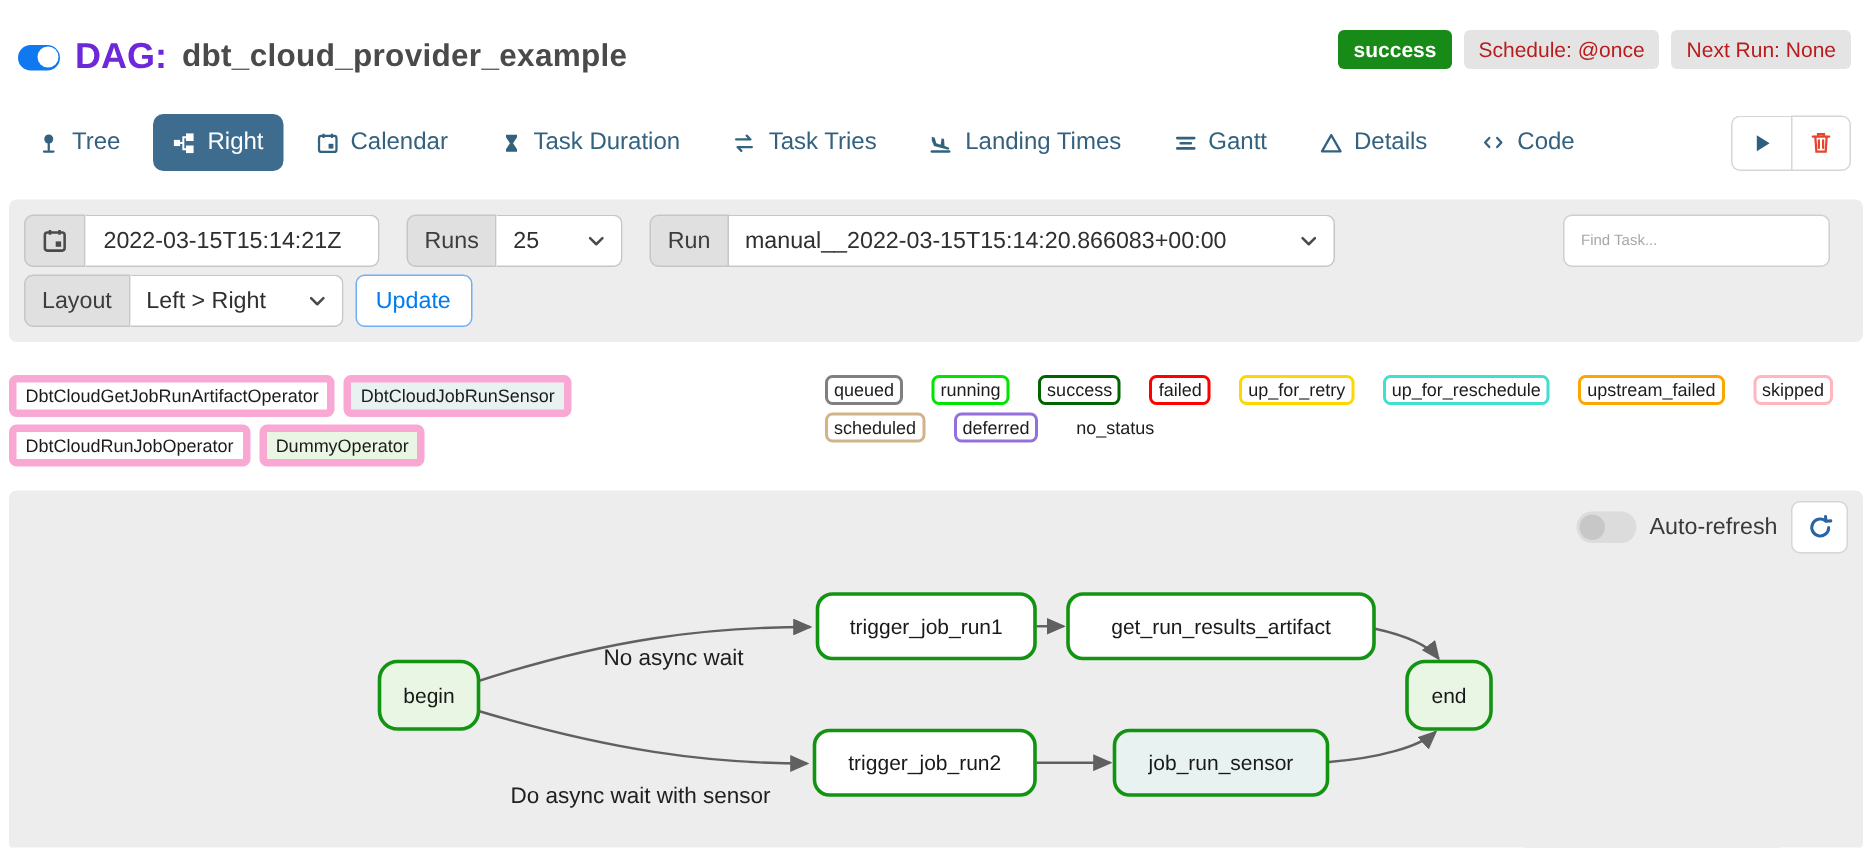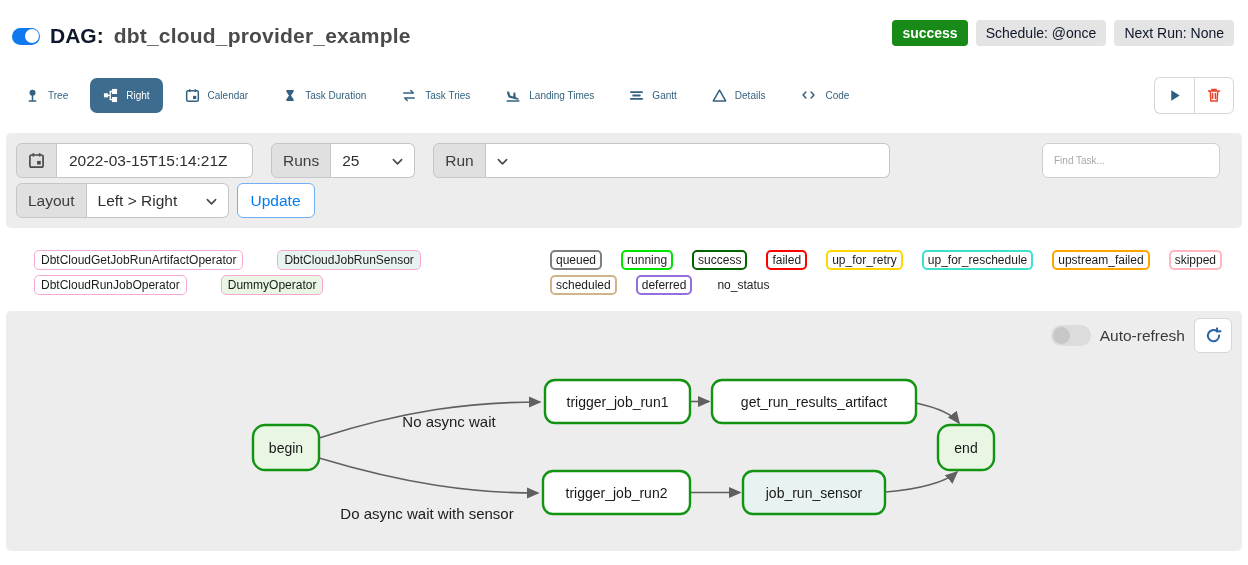--- a/index.html
+++ b/index.html
@@ -5,31 +5,31 @@
   * { box-sizing: border-box; margin: 0; padding: 0; }
   html,body { width:1248px; height:565px; background:#fff; overflow:hidden;
     font-family:"Liberation Sans", sans-serif; color:#3c3c3c; }
 
   
   .header { display:flex; align-items:flex-start; justify-content:space-between;
     padding:18px 14px 0 12px; height:58px; }
   .header-left { display:flex; align-items:center; gap:10px; margin-top:6px; }
   .toggle { width:28px; height:17px; border-radius:9px; background:#1179ef; position:relative; cursor:pointer; flex:0 0 auto; }
   .toggle .knob { position:absolute; top:1.5px; right:1.5px; width:14px; height:14px; border-radius:50%; background:#fff; }
-  .dag-prefix { font-size:21px; font-weight:700; color:#0f172a; }
+  .dag-prefix { font-size:24px; font-weight:700; color:#6d28d9; }
   .dag-title  { font-size:21px; font-weight:700; color:#4a4a4a; letter-spacing:.2px; }
   .header-right { display:flex; align-items:center; gap:8px; margin-top:2px; }
-  .badge { font-size:14px; padding:5px 10px; border-radius:4px; background:#e4e4e4; color:#0f172a; white-space:nowrap; }
+  .badge { font-size:14px; padding:5px 10px; border-radius:4px; background:#e4e4e4; color:#b91c1c; white-space:nowrap; }
   .badge.success { background:#178a17; color:#fff; font-weight:700; }
 
   
   .tabbar { display:flex; align-items:center; margin:12px 14px 0 12px; height:50px; }
   .tabs { display:flex; align-items:center; gap:9px; }
   .tab { display:flex; align-items:center; gap:8px; border:none; background:transparent;
-    color:#33617f; font-family:inherit; font-size:10px; font-weight:500;
+    color:#33617f; font-family:inherit; font-size:16px; font-weight:500;
     padding:10px 13px; border-radius:7px; cursor:pointer; white-space:nowrap; }
   .tab.active { background:#3d6c8f; color:#fff; }
   .tab-icon { display:inline-flex; align-items:center; }
   .tab-icon svg { display:block; }
   .actions { margin-left:auto; display:flex; }
   .act-btn { width:40px; height:37px; background:#fff; border:1px solid #d6d6d6;
     display:flex; align-items:center; justify-content:center; cursor:pointer; }
   .act-btn:first-child { border-radius:6px 0 0 6px; border-right-width:0; }
   .act-btn:last-child  { border-radius:0 6px 6px 0; }
   .play-color  { color:#2e5f80; }
@@ -53,21 +53,21 @@
   .find-task { margin-left:auto; margin-right:12px; width:178px; height:35px; border:1px solid #cfcfcf;
     border-radius:6px; padding:0 11px; font-size:10px; font-family:inherit; color:#2f2f2f; background:#fff; }
   .find-task::placeholder { color:#a8a8a8; }
   .update-btn { height:35px; padding:0 13px; background:#fff; border:1px solid #6fb0f2; border-radius:6px;
     color:#017cee; font-size:15.5px; font-family:inherit; font-weight:500; cursor:pointer; }
 
   
   .legend { display:flex; align-items:flex-start; margin:22px 6px 0 6px; }
   .legend-ops { flex:0 0 540px; display:flex; flex-wrap:wrap; gap:5px 6px; align-content:flex-start; }
   .legend-statuses { flex:1; margin-left:4px; display:flex; flex-wrap:wrap; gap:5px 19px; align-content:flex-start; align-items:center; }
-  .op-chip { font-size:12px; color:#1c1c1c; background:#fff; border:1px solid #f9a8d4; border-radius:5px; padding:2px 6px; white-space:nowrap;margin-left:28px; }
+  .op-chip { font-size:12px; color:#1c1c1c; background:#fff; border:5px solid #f9a8d4; border-radius:5px; padding:2px 6px; white-space:nowrap; }
   .st-chip { font-size:12px; color:#1c1c1c; background:#fff; border:2px solid #808080; border-radius:5px; padding:1px 4px; white-space:nowrap; }
   .st-chip.noborder { border-color:transparent; background:transparent; }
 
   
   .graph-panel { position:relative; margin:16px 6px 0 6px; height:240px; background:#ededed; border-radius:5px; }
   .refresh-controls { position:absolute; top:7px; right:10px; display:flex; align-items:center; gap:9px; z-index:2; }
   .ar-toggle { width:40px; height:21px; border-radius:11px; background:#dcdcdc; position:relative; cursor:pointer; }
   .ar-toggle .knob { position:absolute; top:2px; left:2px; width:17px; height:17px; border-radius:50%; background:#c7c7c7; }
   .ar-label { font-size:15.5px; color:#3a3a3a; }
   .refresh-btn { width:38px; height:35px; background:#fff; border:1px solid #d6d6d6; border-radius:6px;
@@ -214,20 +214,21 @@
       <div class="sel runs">
         <span>25</span>
         <span><svg viewBox="0 0 12 8" width="11" height="8" fill="none" stroke="#4a4a4a" stroke-width="1.8" stroke-linecap="round" stroke-linejoin="round">
               <path d="M1.5 1.5L6 6l4.5-4.5"></path>
             </svg></span>
       </div>
     </div>
     <div class="igroup">
       <span class="addon">Run</span>
       <div class="sel run-select">
+        <span>manual__2022-03-15T15:14:20.866083+00:00</span>
         <span><svg viewBox="0 0 12 8" width="11" height="8" fill="none" stroke="#4a4a4a" stroke-width="1.8" stroke-linecap="round" stroke-linejoin="round">
               <path d="M1.5 1.5L6 6l4.5-4.5"></path>
             </svg></span>
       </div>
     </div>
     <input class="find-task" placeholder="Find Task..." style="">
   </div>
   <div class="filter-row">
     <div class="igroup">
       <span class="addon">Layout</span>

